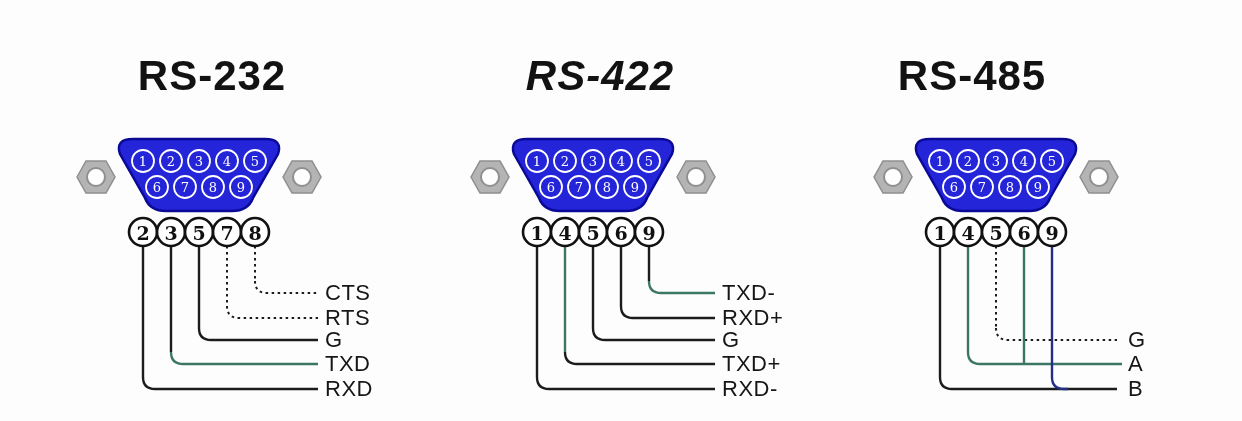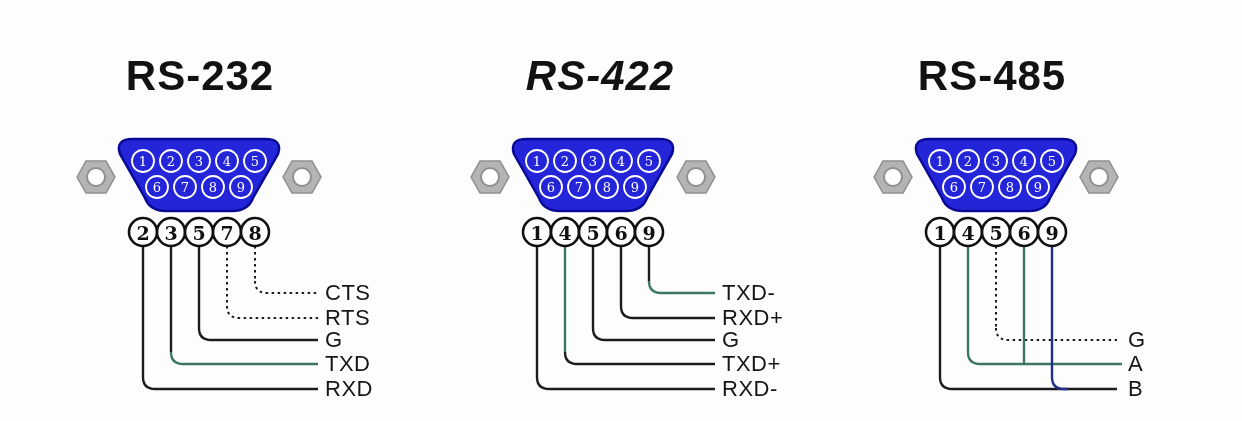--- a/index.html
+++ b/index.html
@@ -240,16 +240,16 @@
           <text x="1024" y="233" text-anchor="middle" dominant-baseline="central" class="badge-num">6</text>
         </g>
         <g>
           <path d="M 1052 246 V 377" fill="none" stroke="#232e8a" stroke-width="2.4" stroke-dasharray="none"></path>
           <path d="M 1052 377 Q 1052 389 1064 389 H 1068" fill="none" stroke="#232e8a" stroke-width="2.4" stroke-dasharray="none"></path>
           <circle cx="1052" cy="232" r="14" fill="#ffffff" stroke="#111" stroke-width="2.6"></circle>
           <text x="1052" y="233" text-anchor="middle" dominant-baseline="central" class="badge-num">9</text>
         </g>
       </g>
     </svg>
-  <div class="panel-title" style="left:200px;">RS-232</div>
+  <div class="panel-title" style="left:212px;">RS-232</div>
   <div class="panel-title" style="left:600px;font-style:italic;">RS-422</div>
-  <div class="panel-title" style="left:992px;">RS-485</div>
+  <div class="panel-title" style="left:972px;">RS-485</div>
 </div>
 
 </body></html>

